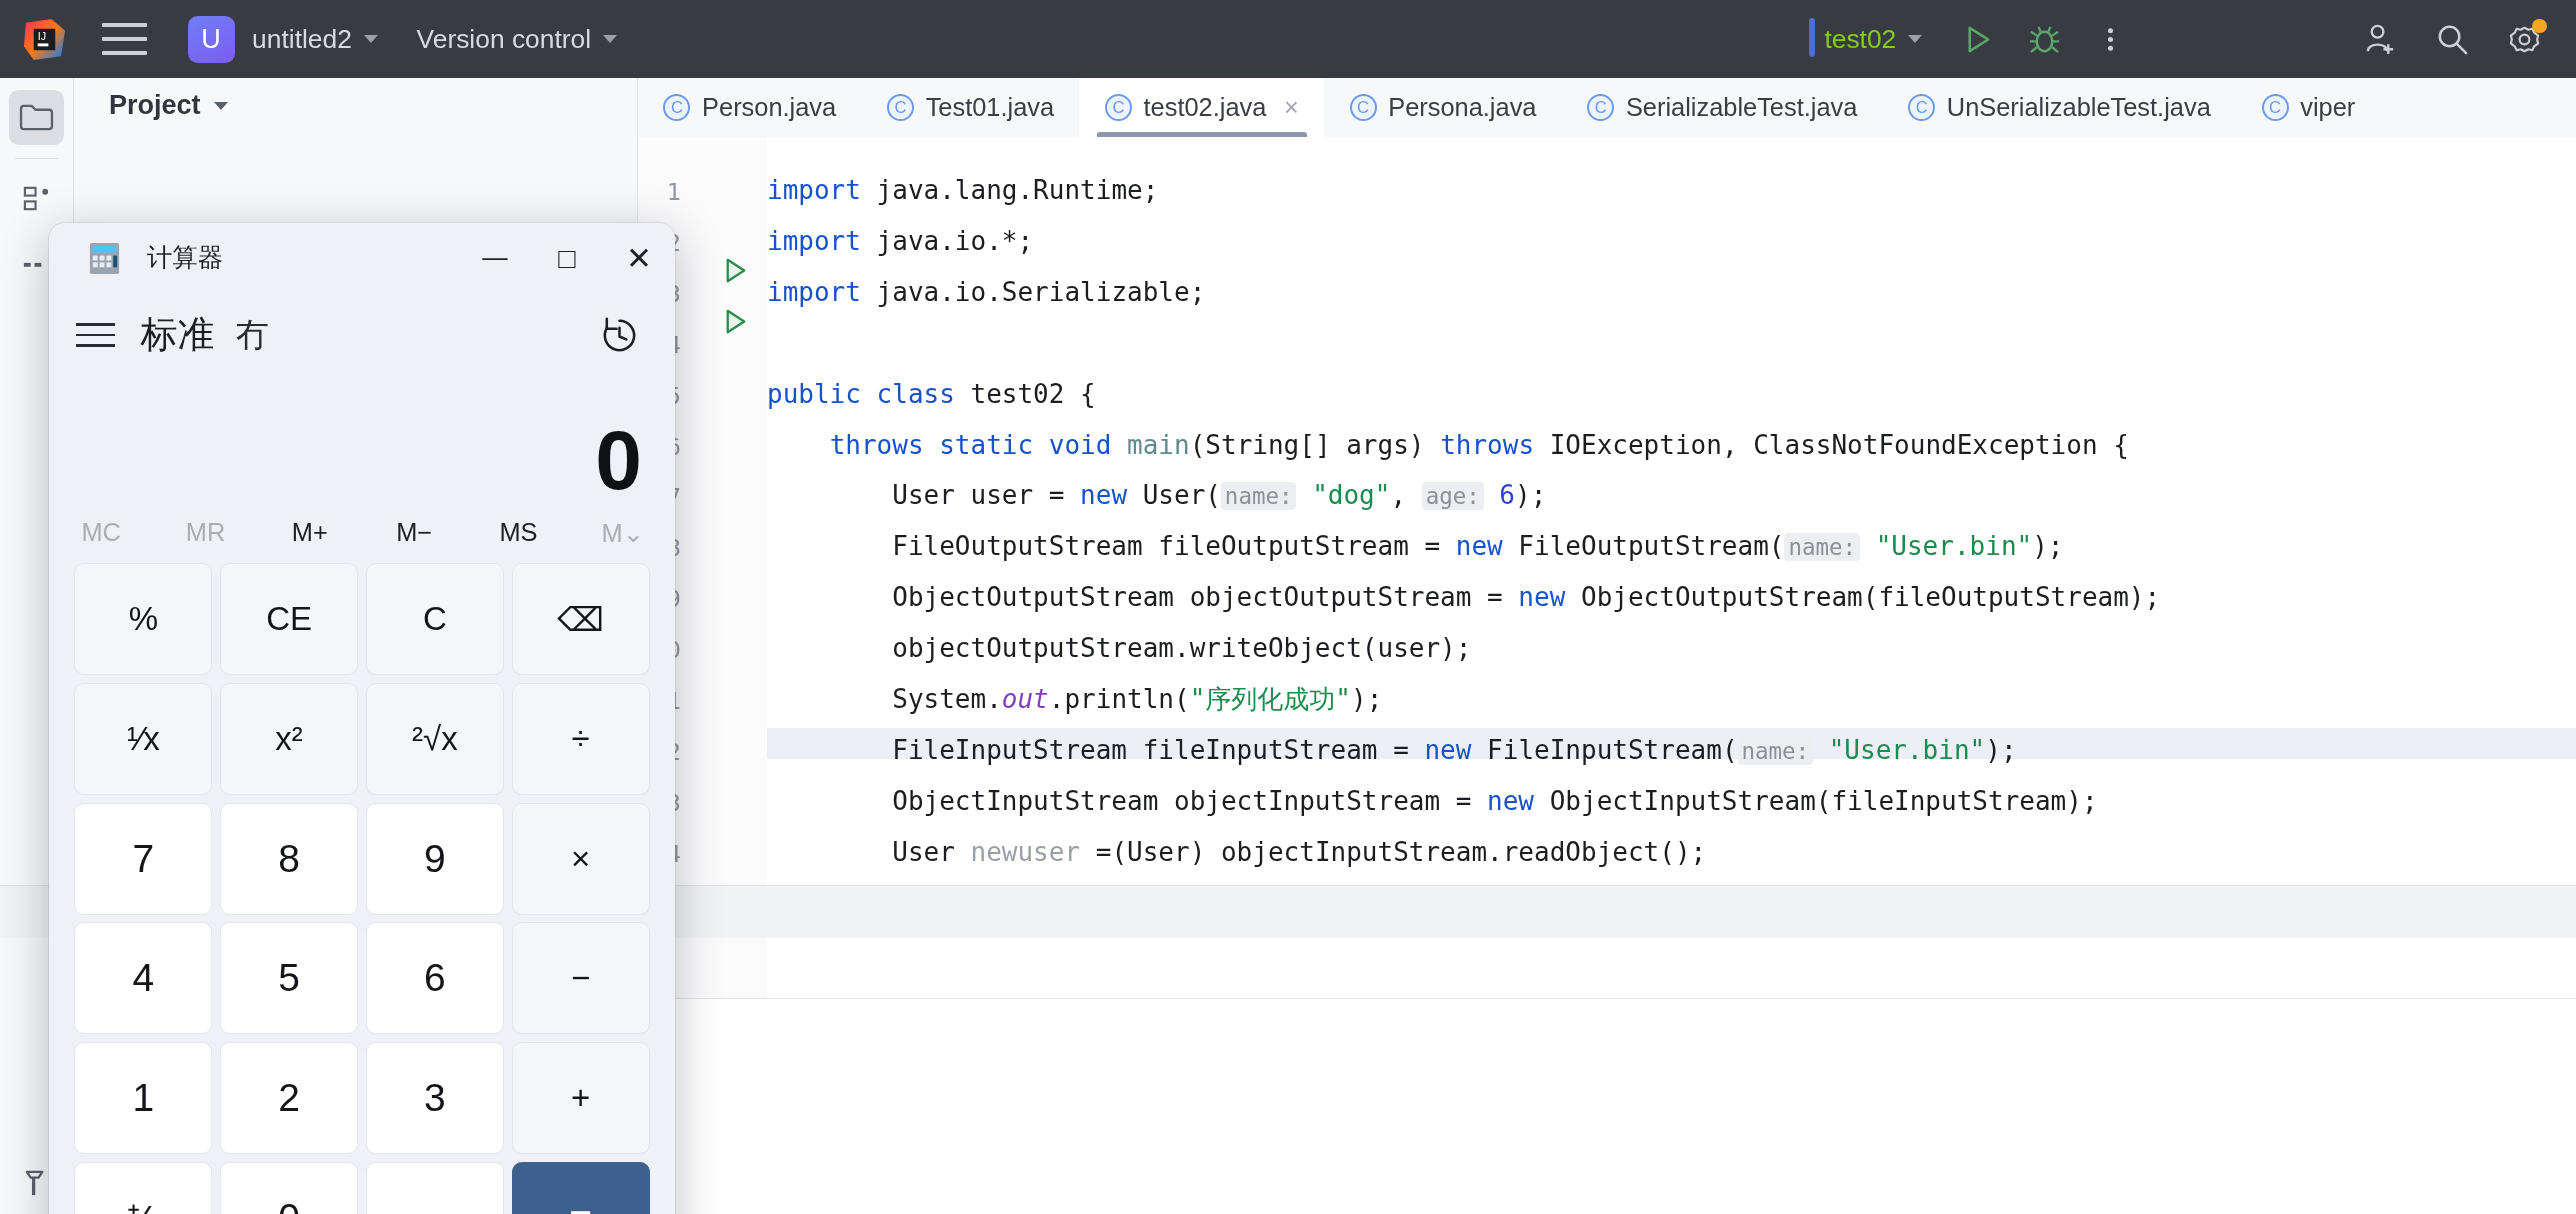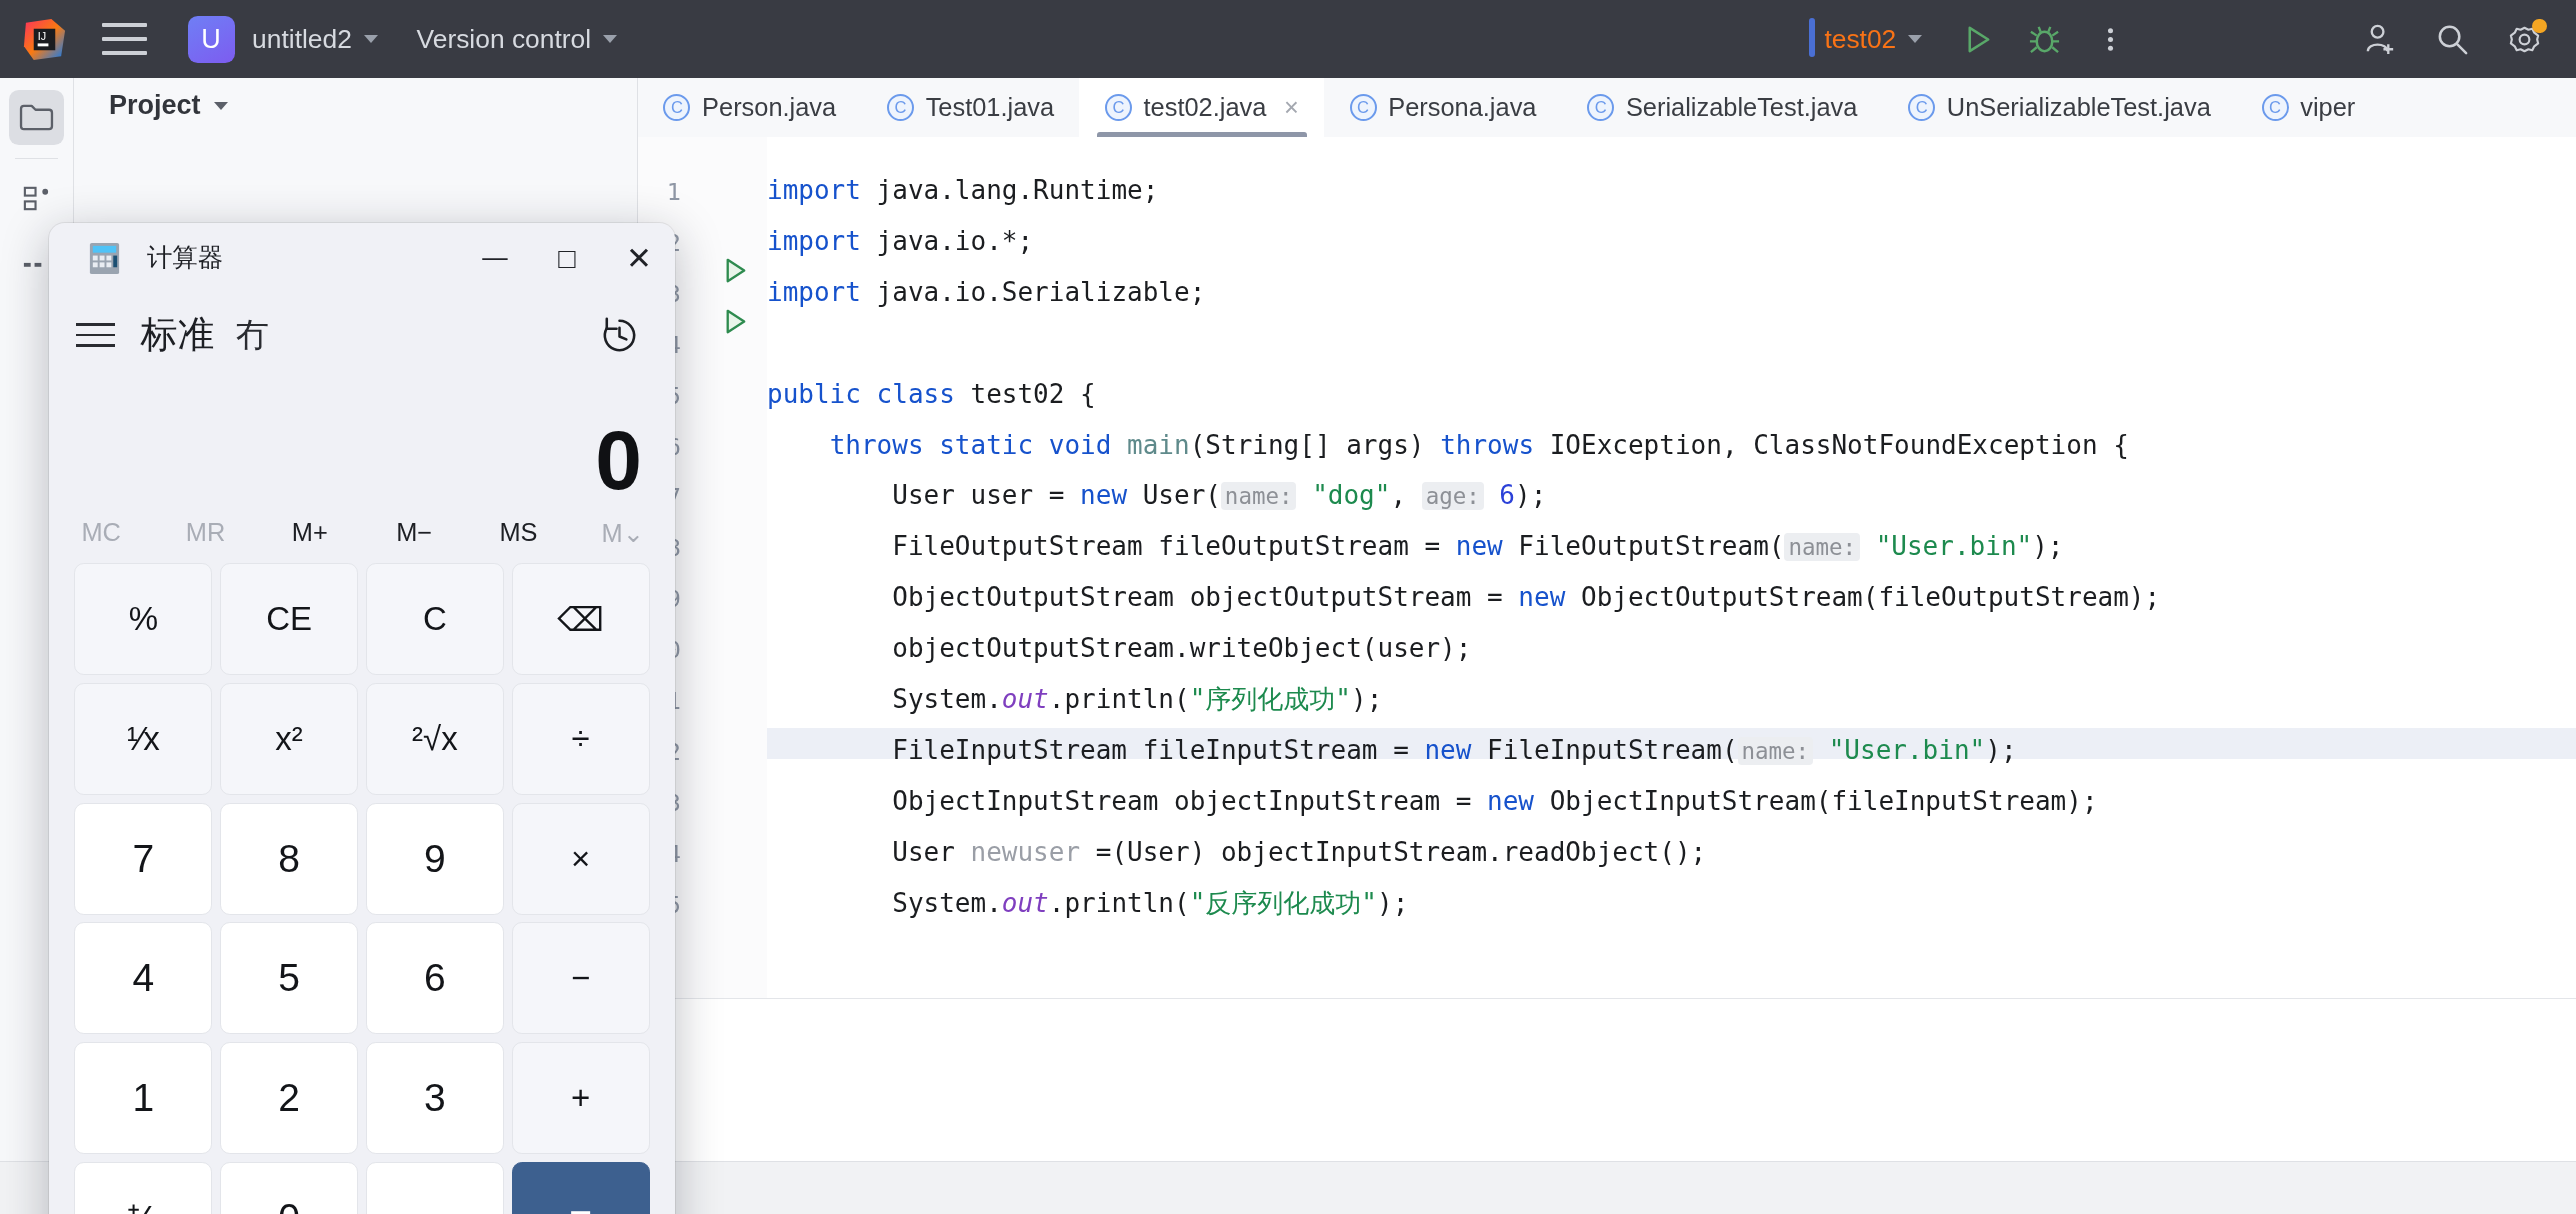--- a/index.html
+++ b/index.html
@@ -28,33 +28,33 @@
   }
   .tb-item {
     color: #d7dae0; font-size: 26.4px; margin-left: 17.6px;
     display: flex; align-items: center; gap: 11.7px; cursor: pointer; white-space: nowrap;
   }
   .tb-item.gap { margin-left: 39px; }
   .chev { width: 0; height: 0; border-left: 7.8px solid transparent; border-right: 7.8px solid transparent;
           border-top: 8.8px solid #9aa0ab; display:inline-block; }
   .tb-spacer { flex: 1; }
   .run-config {
-    display: flex; align-items: center; gap: 11.7px; color: #f97316; font-size: 26.4px;
+    display: flex; align-items: center; gap: 11.7px; color: #84cc16; font-size: 26.4px;
     padding-left: 15.7px; position: relative; cursor: pointer; white-space: nowrap;
   }
   .run-config:before {
     content:""; position:absolute; left:0; top:-5.9px; width: 5.9px; height: 39px;
     background:#4a6fd4; border-radius:2.9px;
   }
   .tbicon { width: 45px; height: 45px; display: flex; align-items: center; justify-content: center; cursor: pointer; }
   .tbicon svg { display:block; }
 
   
   .main {
-    position: absolute; left: 0; top: 78px; width: 2576px; height: 1136px;
+    position: absolute; left: 0; top: 78px; width: 2576px; height: 860px;
     background: #c4b5fd;
   }
   
   .rail {
     position: absolute; left: 0; top: 0; width: 74px; height: 1136px;
     background: #f7f8fa; border-right: 1px solid #dfe1e5;
   }
   .rail-btn {
     width: 55px; height: 55px; margin: 11.7px auto 0 auto; border-radius: 9.8px;
     display: flex; align-items: center; justify-content: center; cursor: pointer;

